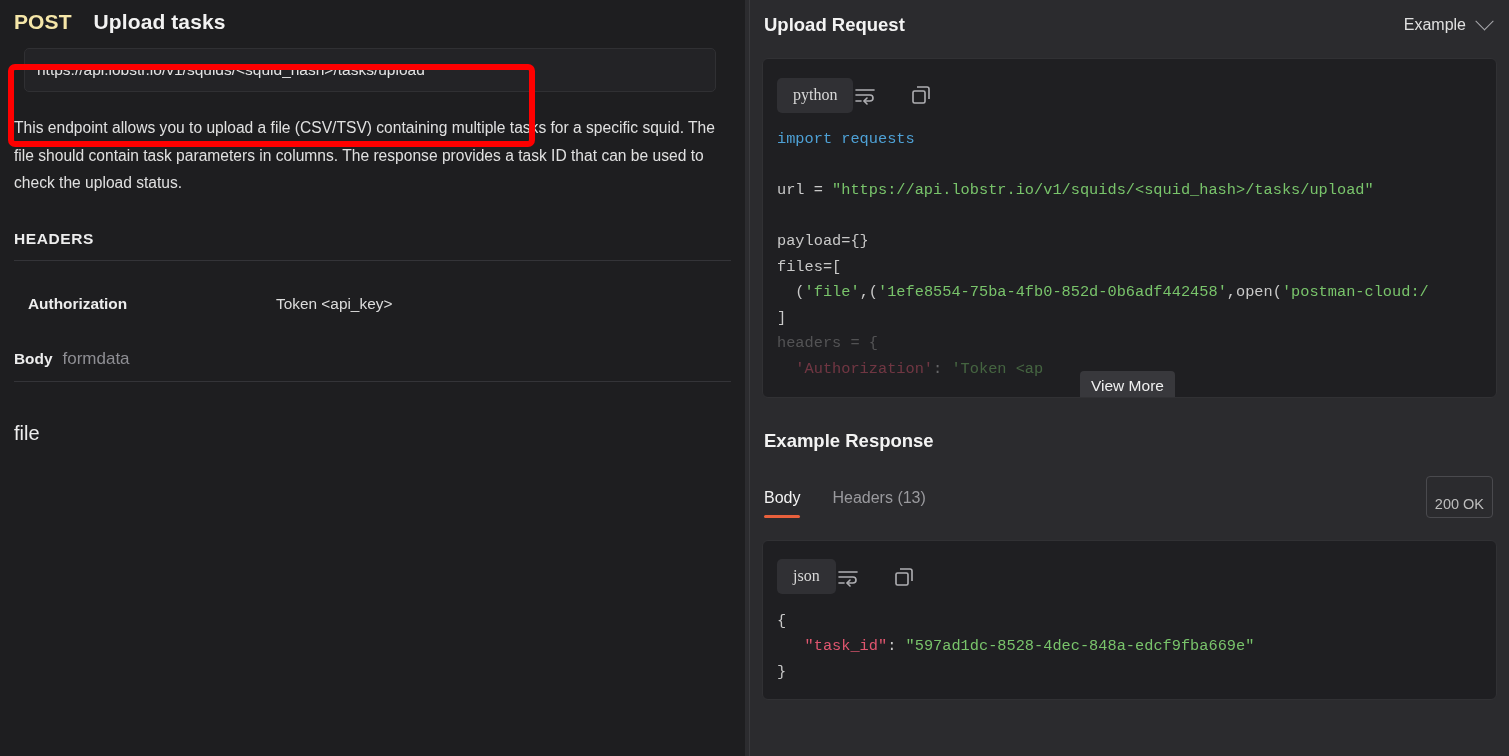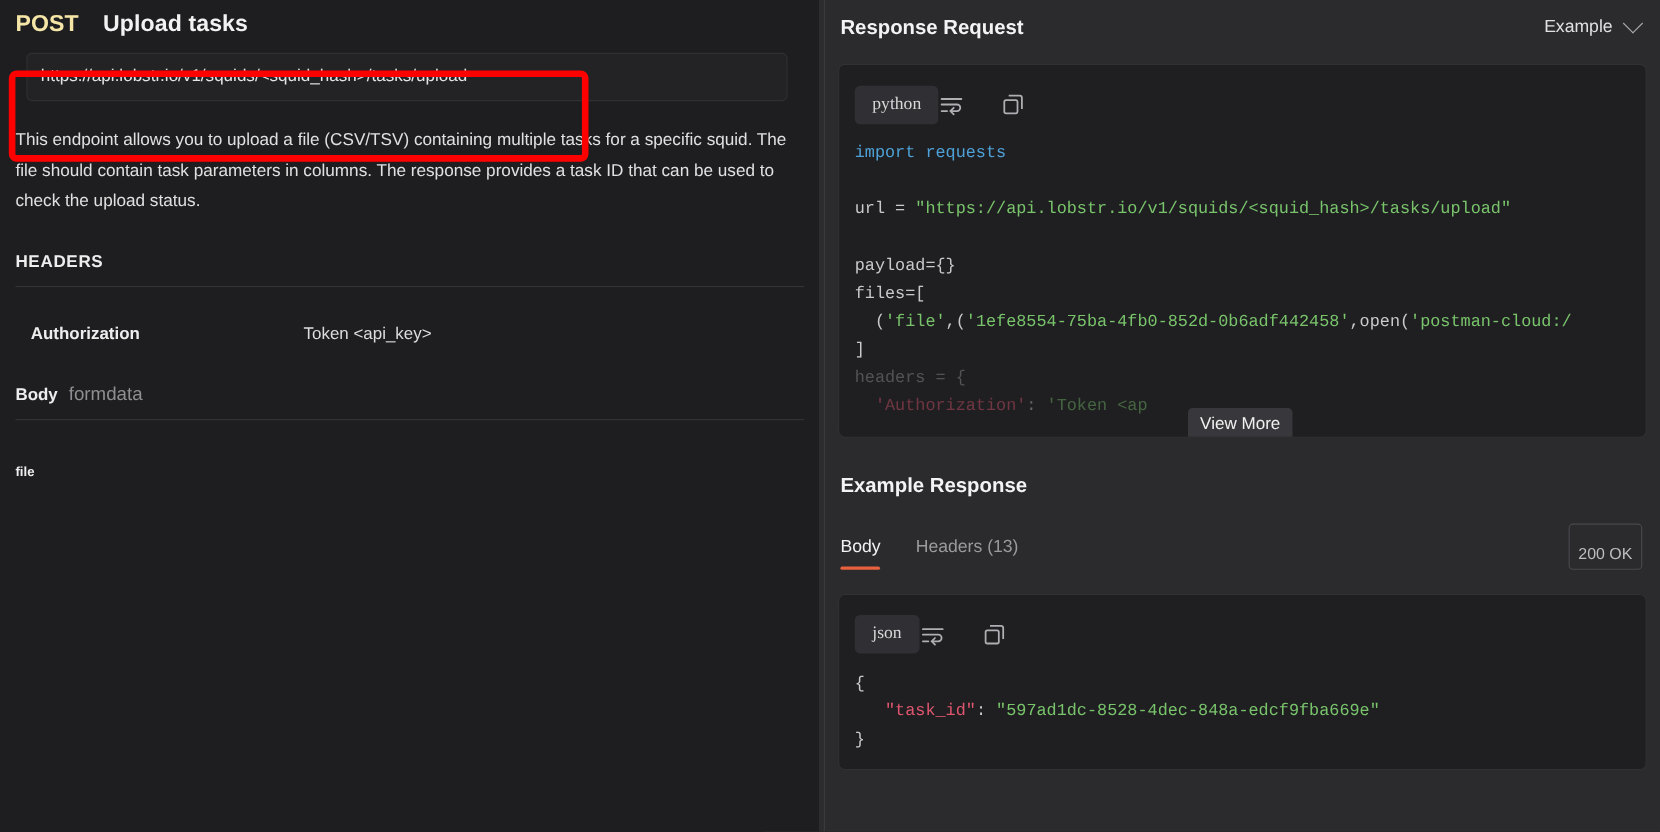--- a/index.html
+++ b/index.html
@@ -144,22 +144,22 @@
   }
 
   .body-type {
     color: #8e8e93;
     font-size: 17px;
   }
 
   .formdata-key {
     margin: 40px 14px 0 14px;
     color: #ededed;
-    font-size: 12px;
-    font-weight: bold;
+    font-size: 20px;
+    font-weight: normal;
   }
 
   
   .divider {
     width: 5px;
     flex: 0 0 5px;
     height: 756px;
     background: #2c2c2f;
     position: relative;
   }
@@ -372,21 +372,21 @@
     <div class="hr"></div>
 
     <div class="formdata-key">file</div>
   </div>
 
   <div class="divider"></div>
 
   <div class="right-panel">
 
     <div class="rp-head">
-      <span class="rp-title">Response Request</span>
+      <span class="rp-title">Upload Request</span>
       <span class="example-select">
         <span>Example</span>
         <span class="chev"></span>
       </span>
     </div>
 
     <div class="code-block req">
       <div class="cb-toolbar">
         <span class="lang-chip">python</span>
         <span class="cb-icons">

